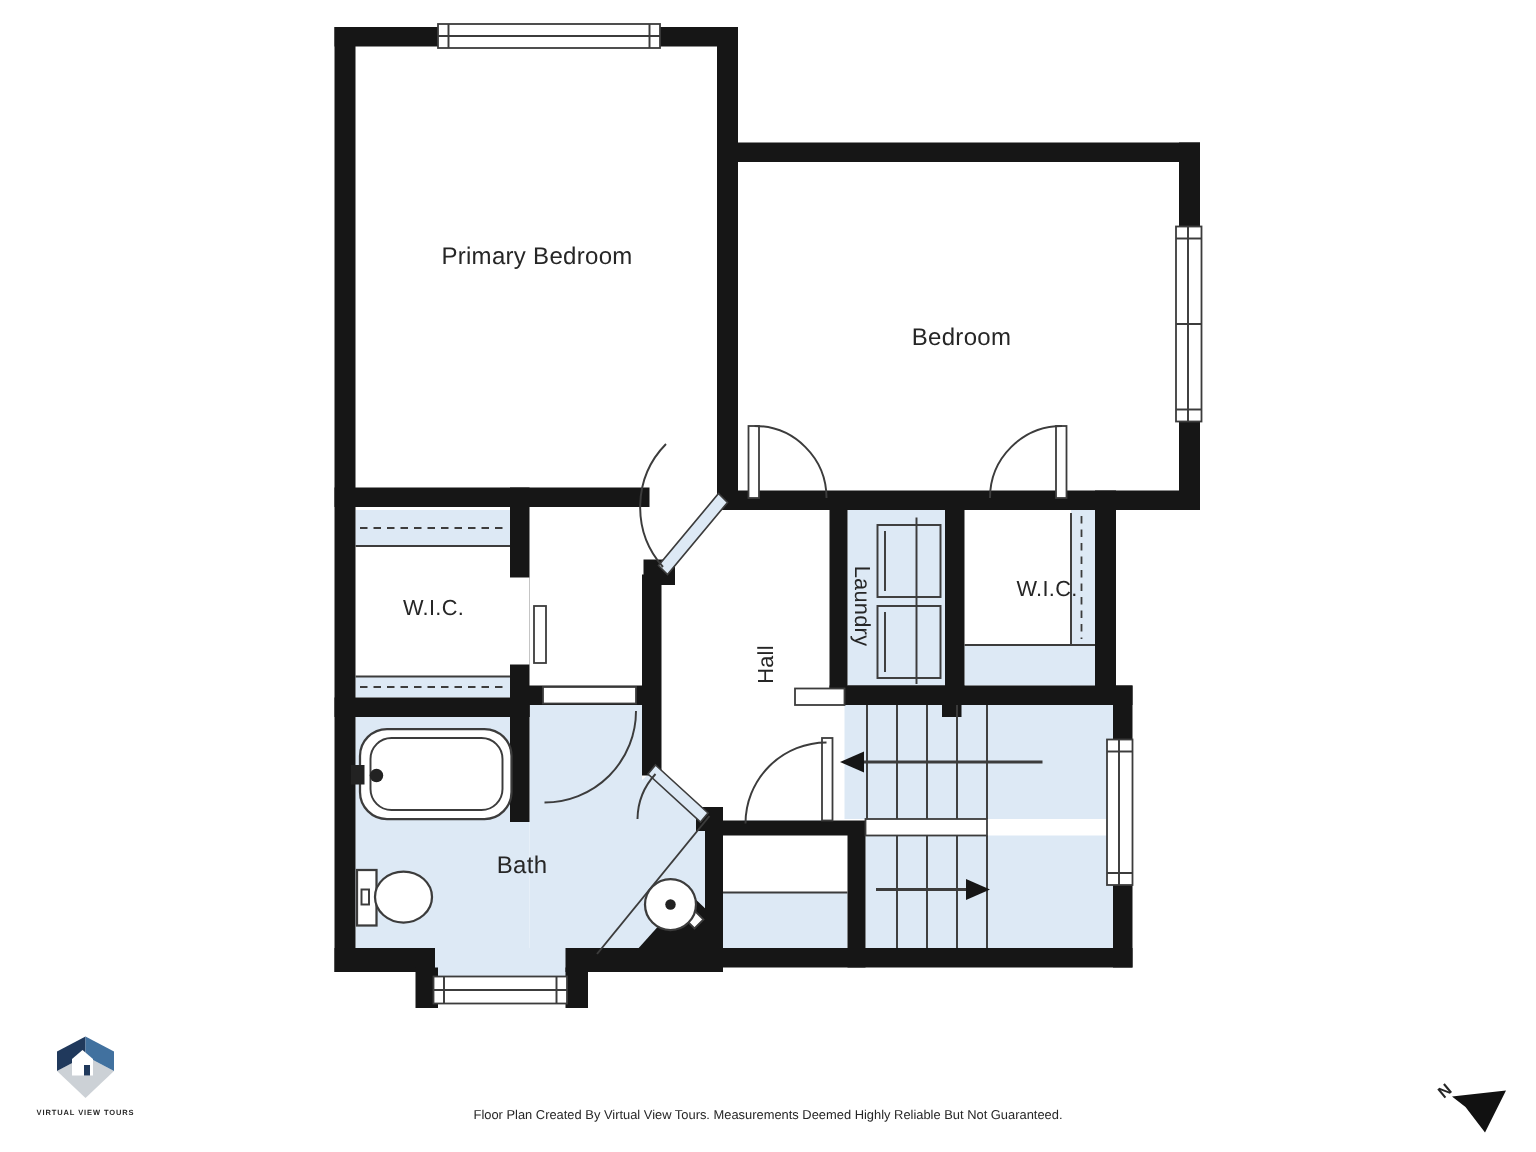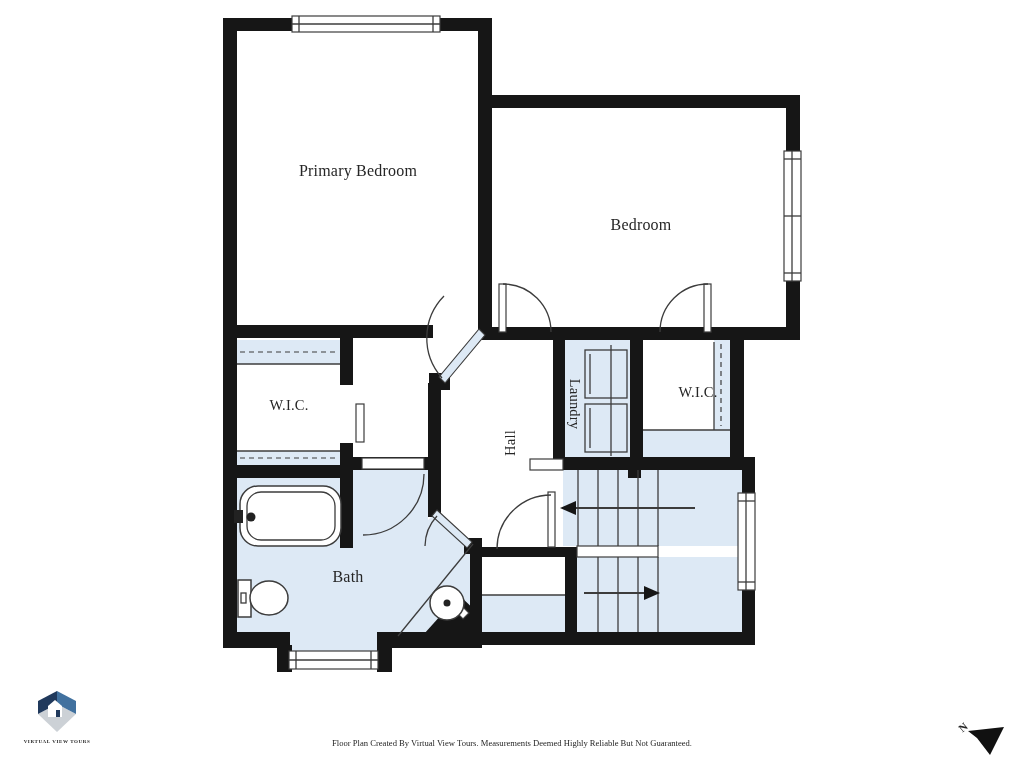--- a/index.html
+++ b/index.html
@@ -1,17 +1,17 @@
 <!DOCTYPE html>
 <html style="--wall: #161616; --floor-fill: #dde9f5; --line: #3c3c3c; --text: #262626; --logo-navy: #20395c; --logo-blue: #41719f; --logo-gray: #ccd1d6;"><head>
 <meta charset="utf-8">
 <style>
   html,body{margin:0;padding:0;background:#fff;}
   .page{position:relative;width:1024px;height:768px;background:#fff;overflow:hidden;
-        font-family:Liberation Serif, serif;}
+        font-family:Liberation Sans, sans-serif;}
   svg text{fill:var(--text);}
   .wall{fill:var(--wall);}
   .floor{fill:var(--floor-fill);}
   .ln{stroke:var(--line);stroke-width:1.3;fill:none;}
   .ln-thick{stroke:var(--line);stroke-width:2;fill:none;}
   .dash{stroke:var(--line);stroke-width:1.2;stroke-dasharray:5 4;fill:none;}
   .white{fill:#ffffff;stroke:var(--line);stroke-width:1.2;}
   .leaf{fill:var(--floor-fill);stroke:var(--line);stroke-width:1.1;}
   .fix{fill:#ffffff;stroke:var(--line);stroke-width:1.5;}
   .room-label{font-size:16px;letter-spacing:.2px;}

